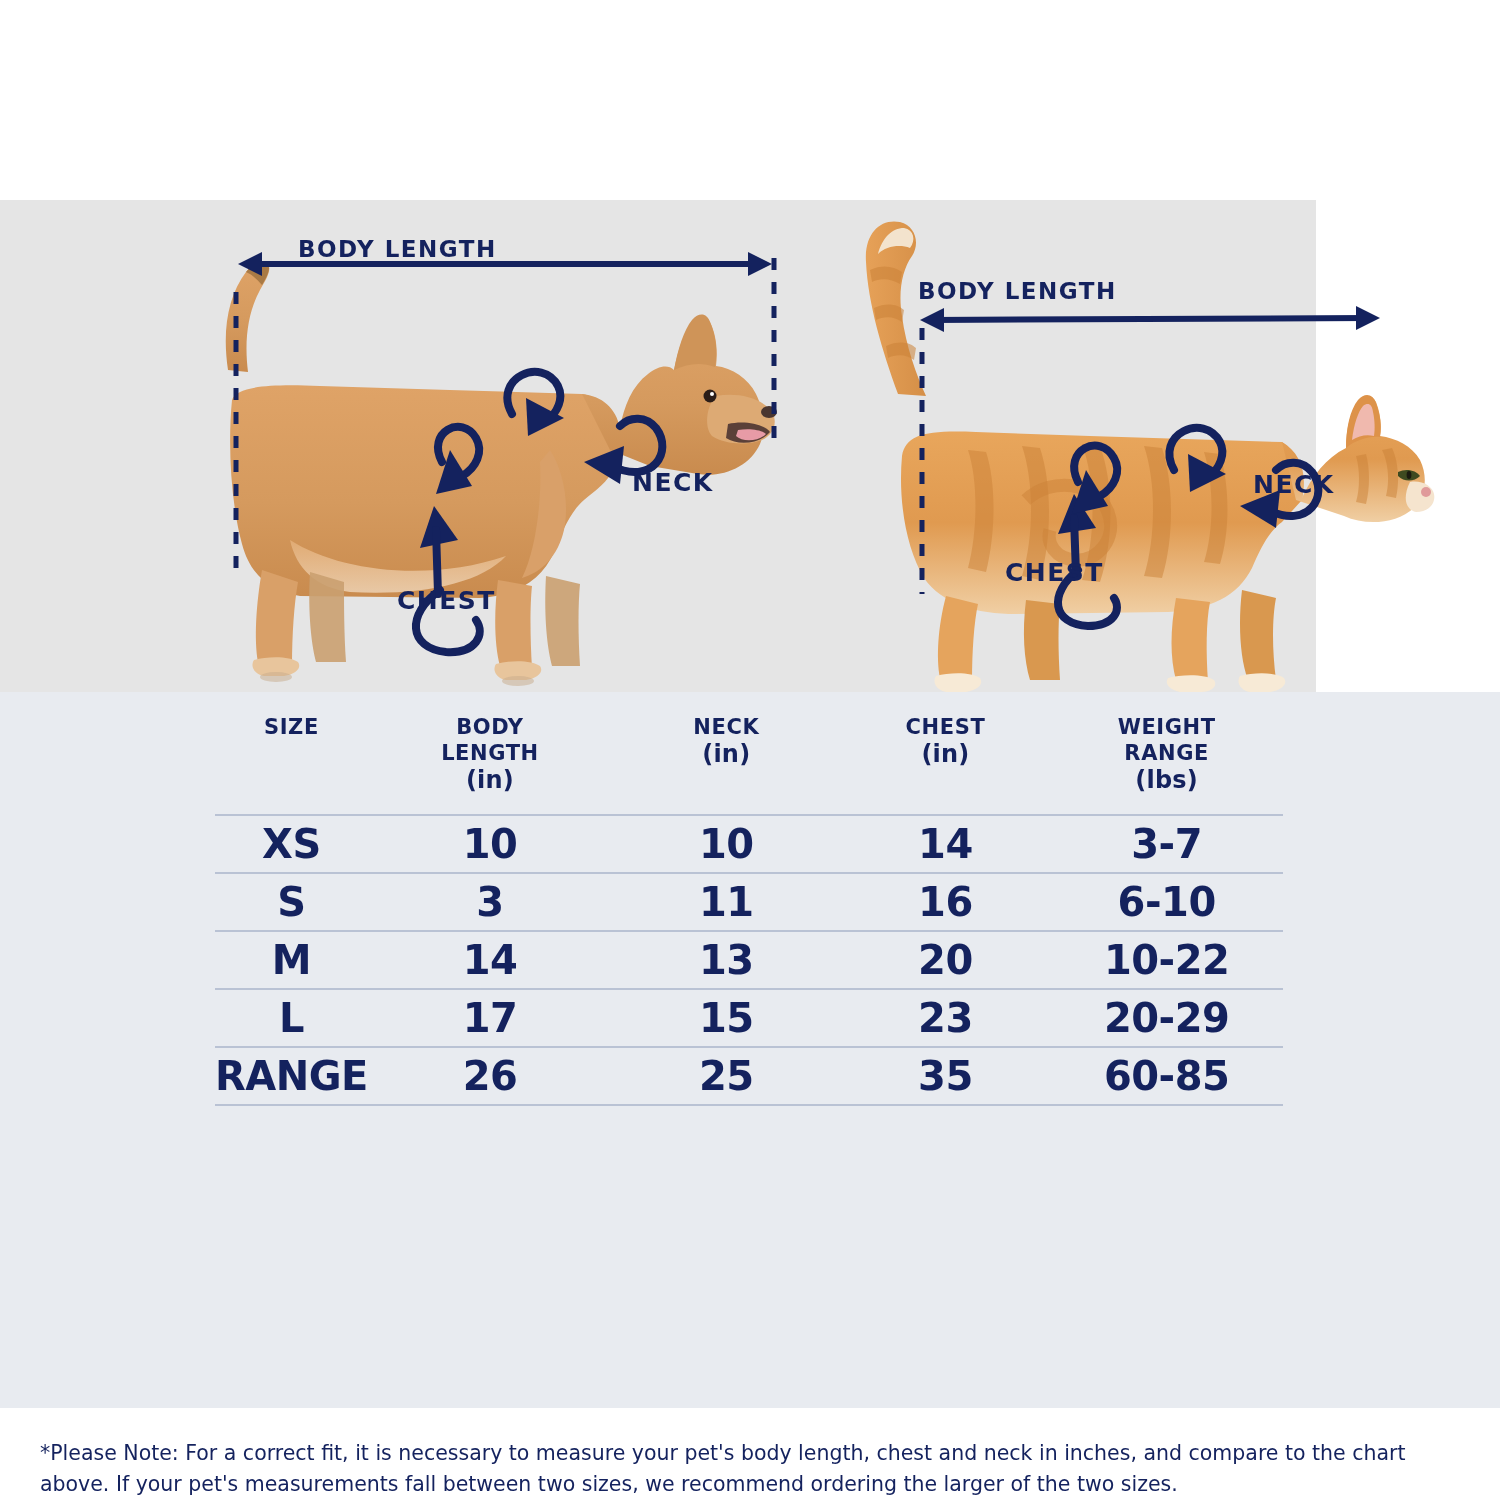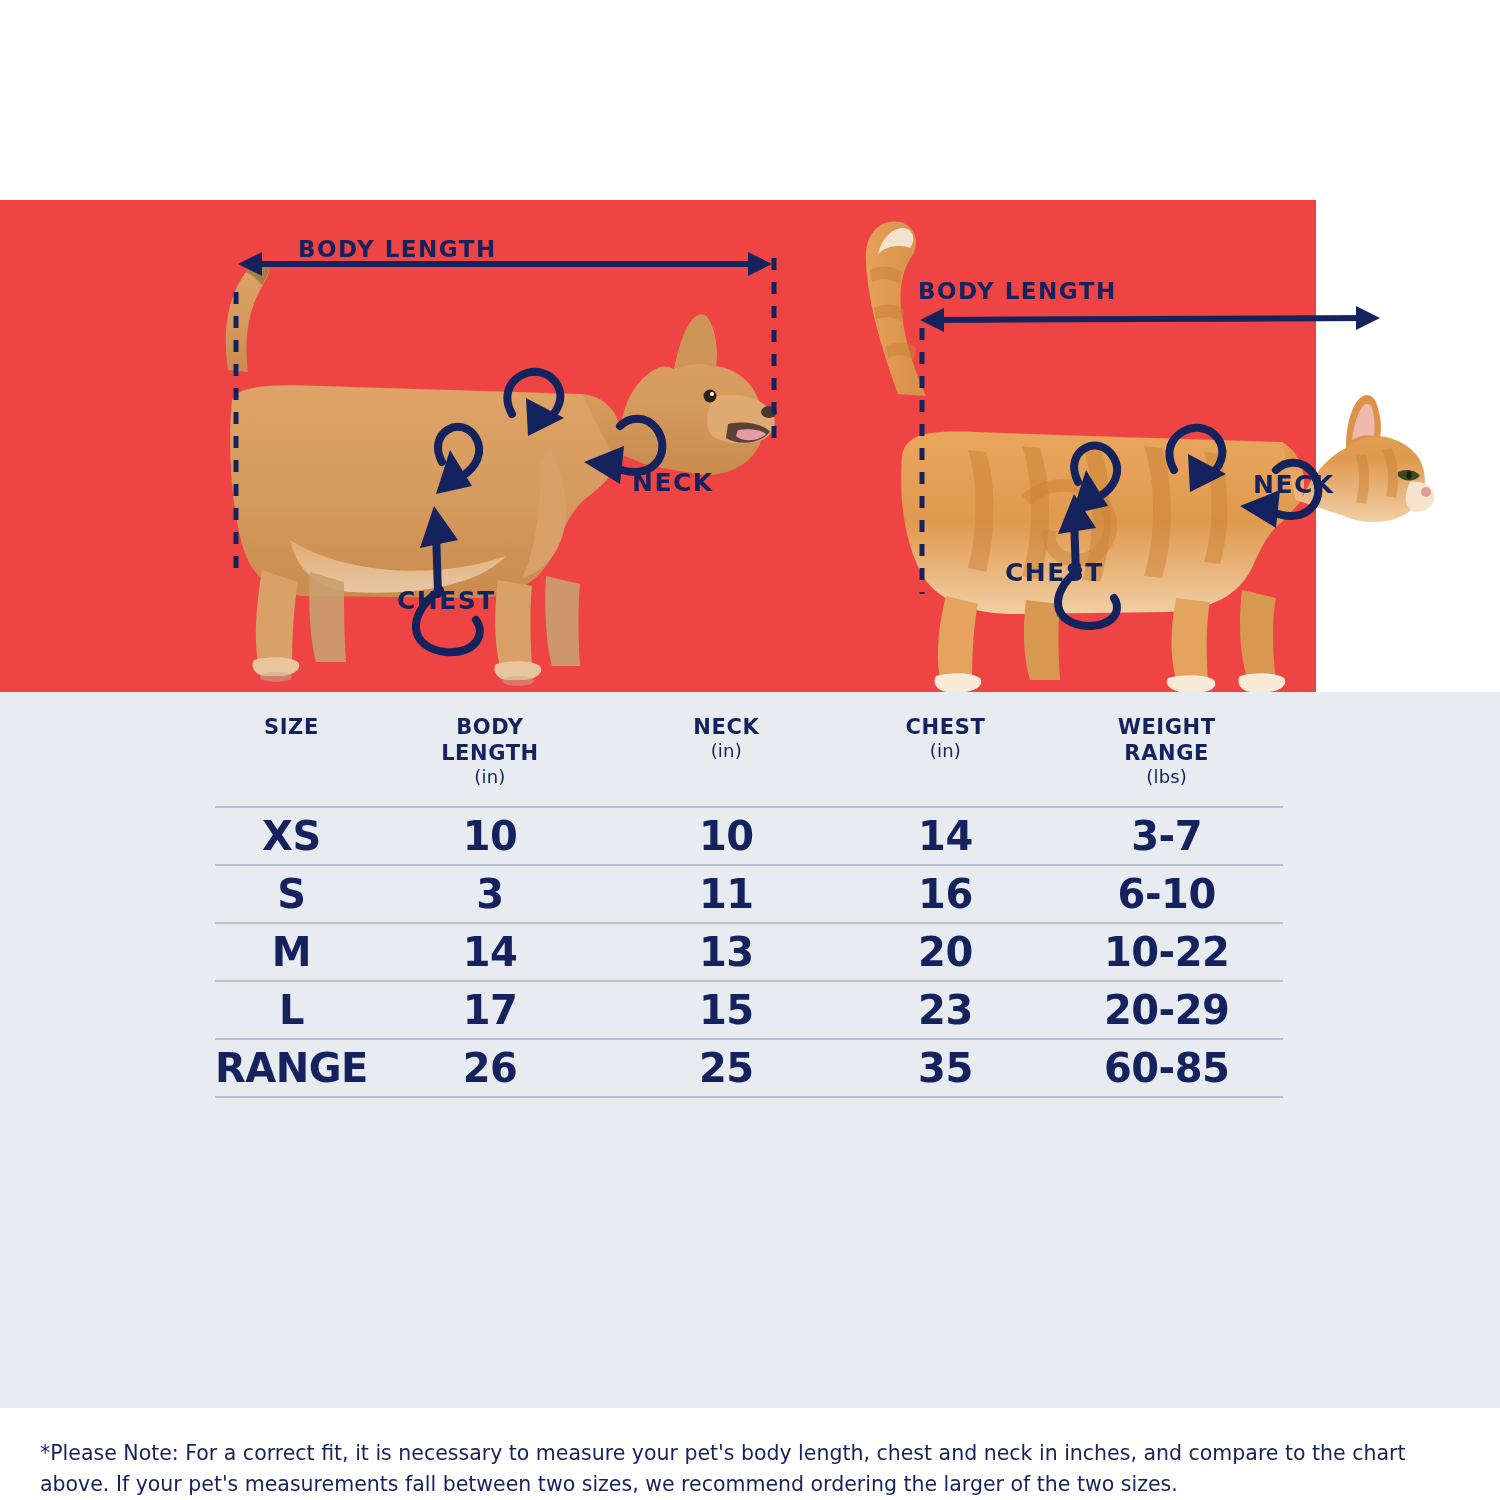--- a/index.html
+++ b/index.html
@@ -59,21 +59,21 @@
     display:flex; align-items:center; justify-content:center;
     padding-left:60px;
     font-family:"DejaVu Sans", sans-serif;
     font-weight:700; font-size:72px; color:#ffffff;
     letter-spacing:-1px;
   }
 
   
   .illus {
     position:absolute; left:0; top:200px; width:1316px; height:492px;
-    background:#ef4444;
+    background:#e5e5e5;
   }
   .pet-panel { position:absolute; top:0; height:492px; }
   .pet-panel.dog { left:150px; width:620px; }
   .pet-panel.cat { left:790px; width:640px; }
 
   .meas-label {
     position:absolute;
     font-family:"DejaVu Sans", sans-serif;
     font-weight:700; color:#14225e;
     letter-spacing:1.5px;
@@ -96,21 +96,21 @@
   }
   .size-table th {
     font-family:"DejaVu Sans", sans-serif;
     font-weight:700; font-size:21px; color:#14225e;
     letter-spacing:0.6px; line-height:1.24;
     padding:22px 0 18px 0;
     text-align:center;
     vertical-align:top;
   }
   .size-table th .unit {
-    display:block; font-weight:400; font-size:18px; letter-spacing:0.2px;
+    display:block; font-weight:700; font-size:24px; letter-spacing:0.2px;
   }
   .size-table td {
     font-family:"DejaVu Sans", sans-serif;
     font-weight:700; font-size:40px; color:#14225e;
     text-align:center;
     height:58px;
     letter-spacing:-0.5px;
     border-top:2px solid #b9c2d4;
   }
   .size-table tbody tr:last-child td { border-bottom:2px solid #b9c2d4; }

